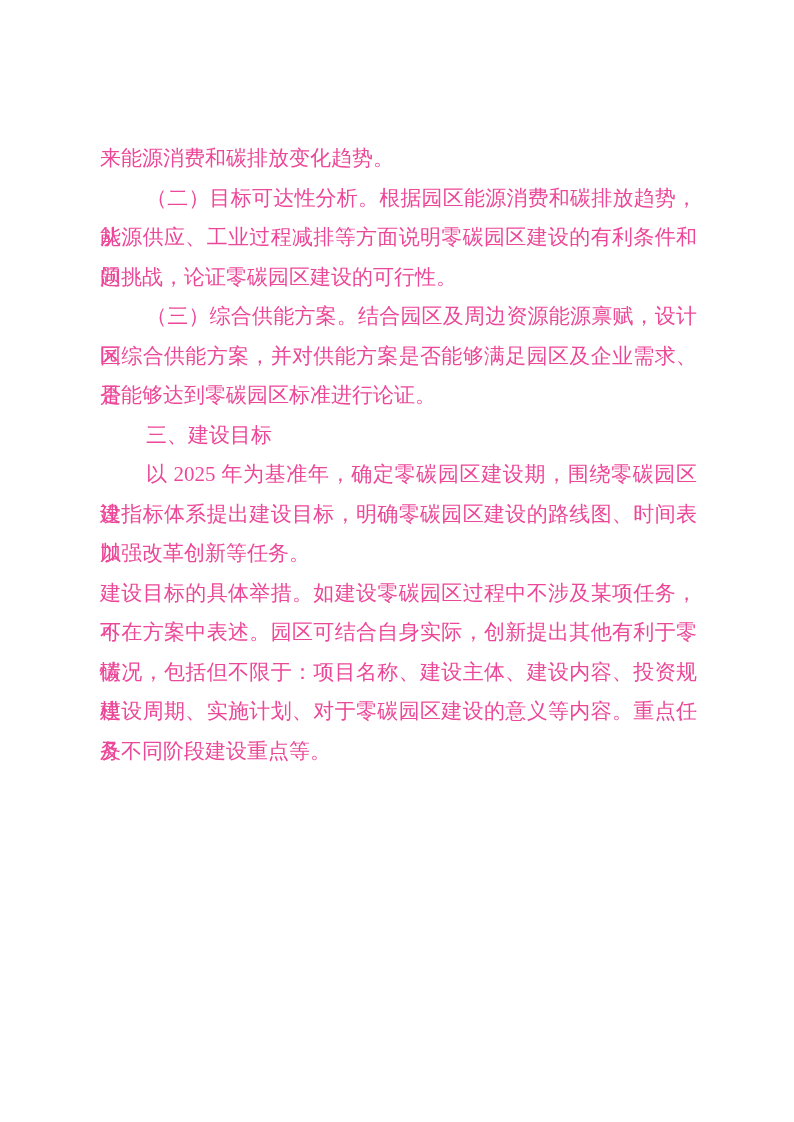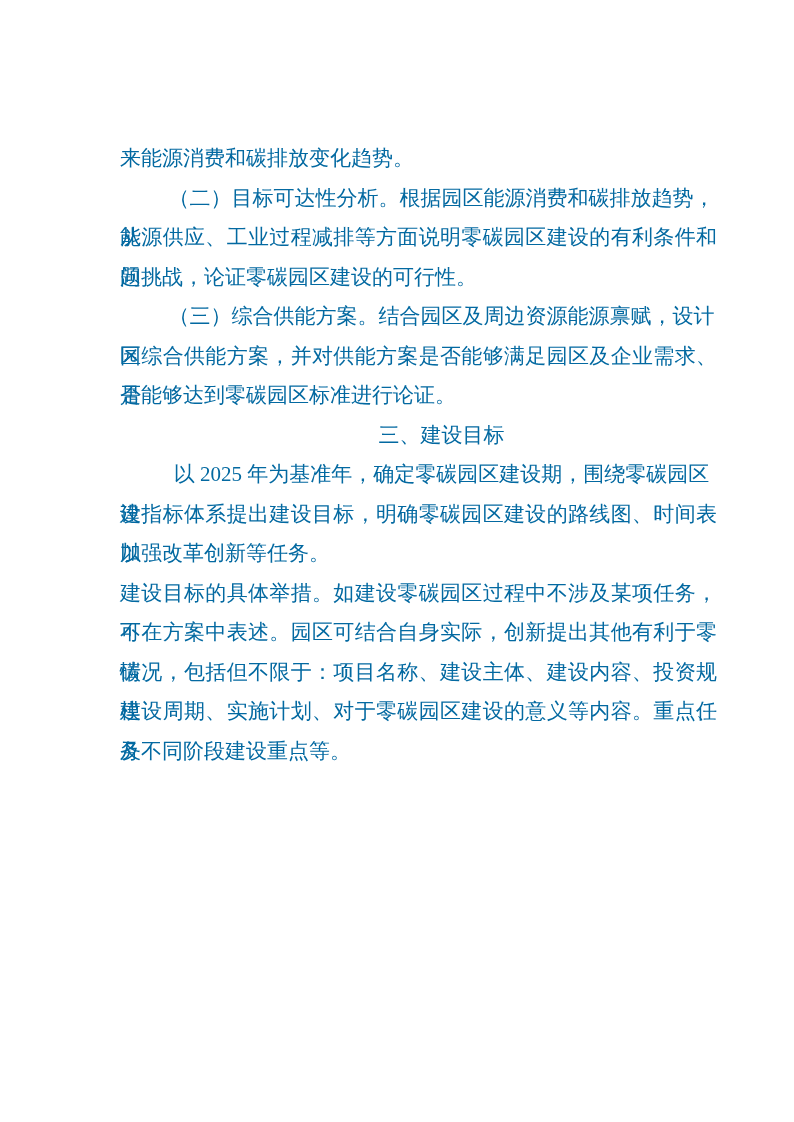--- a/index.html
+++ b/index.html
@@ -13,38 +13,36 @@
     height: 1122px;
     background: #ffffff;
     overflow: hidden;
     font-family: "Liberation Serif", "DejaVu Serif", serif;
   }
   .text-block {
     position: absolute;
     left: 100px;
     top: 139px;
     width: 597px;
-    color: #0369a1;
-    margin-left: 20px;
+    color: #ec4899;
   }
   .line {
     height: 39.5px;
     line-height: 39.5px;
     font-size: 21px;
     white-space: nowrap;
     text-align: left;
   }
   .line.justify {
     white-space: normal;
     text-align: justify;
     text-align-last: justify;
   }
   .line.indent {
     text-indent: 46px;
-    text-align: center;
   }
 </style>
 </head>
 <body>
 
 <div class="page">
   <div class="text-block">
     <div class="line">来能源消费和碳排放变化趋势。</div>
     <div class="line indent justify">（二）目标可达性分析。根据园区能源消费和碳排放趋势，从</div>
     <div class="line justify">能源供应、工业过程减排等方面说明零碳园区建设的有利条件和问</div>

